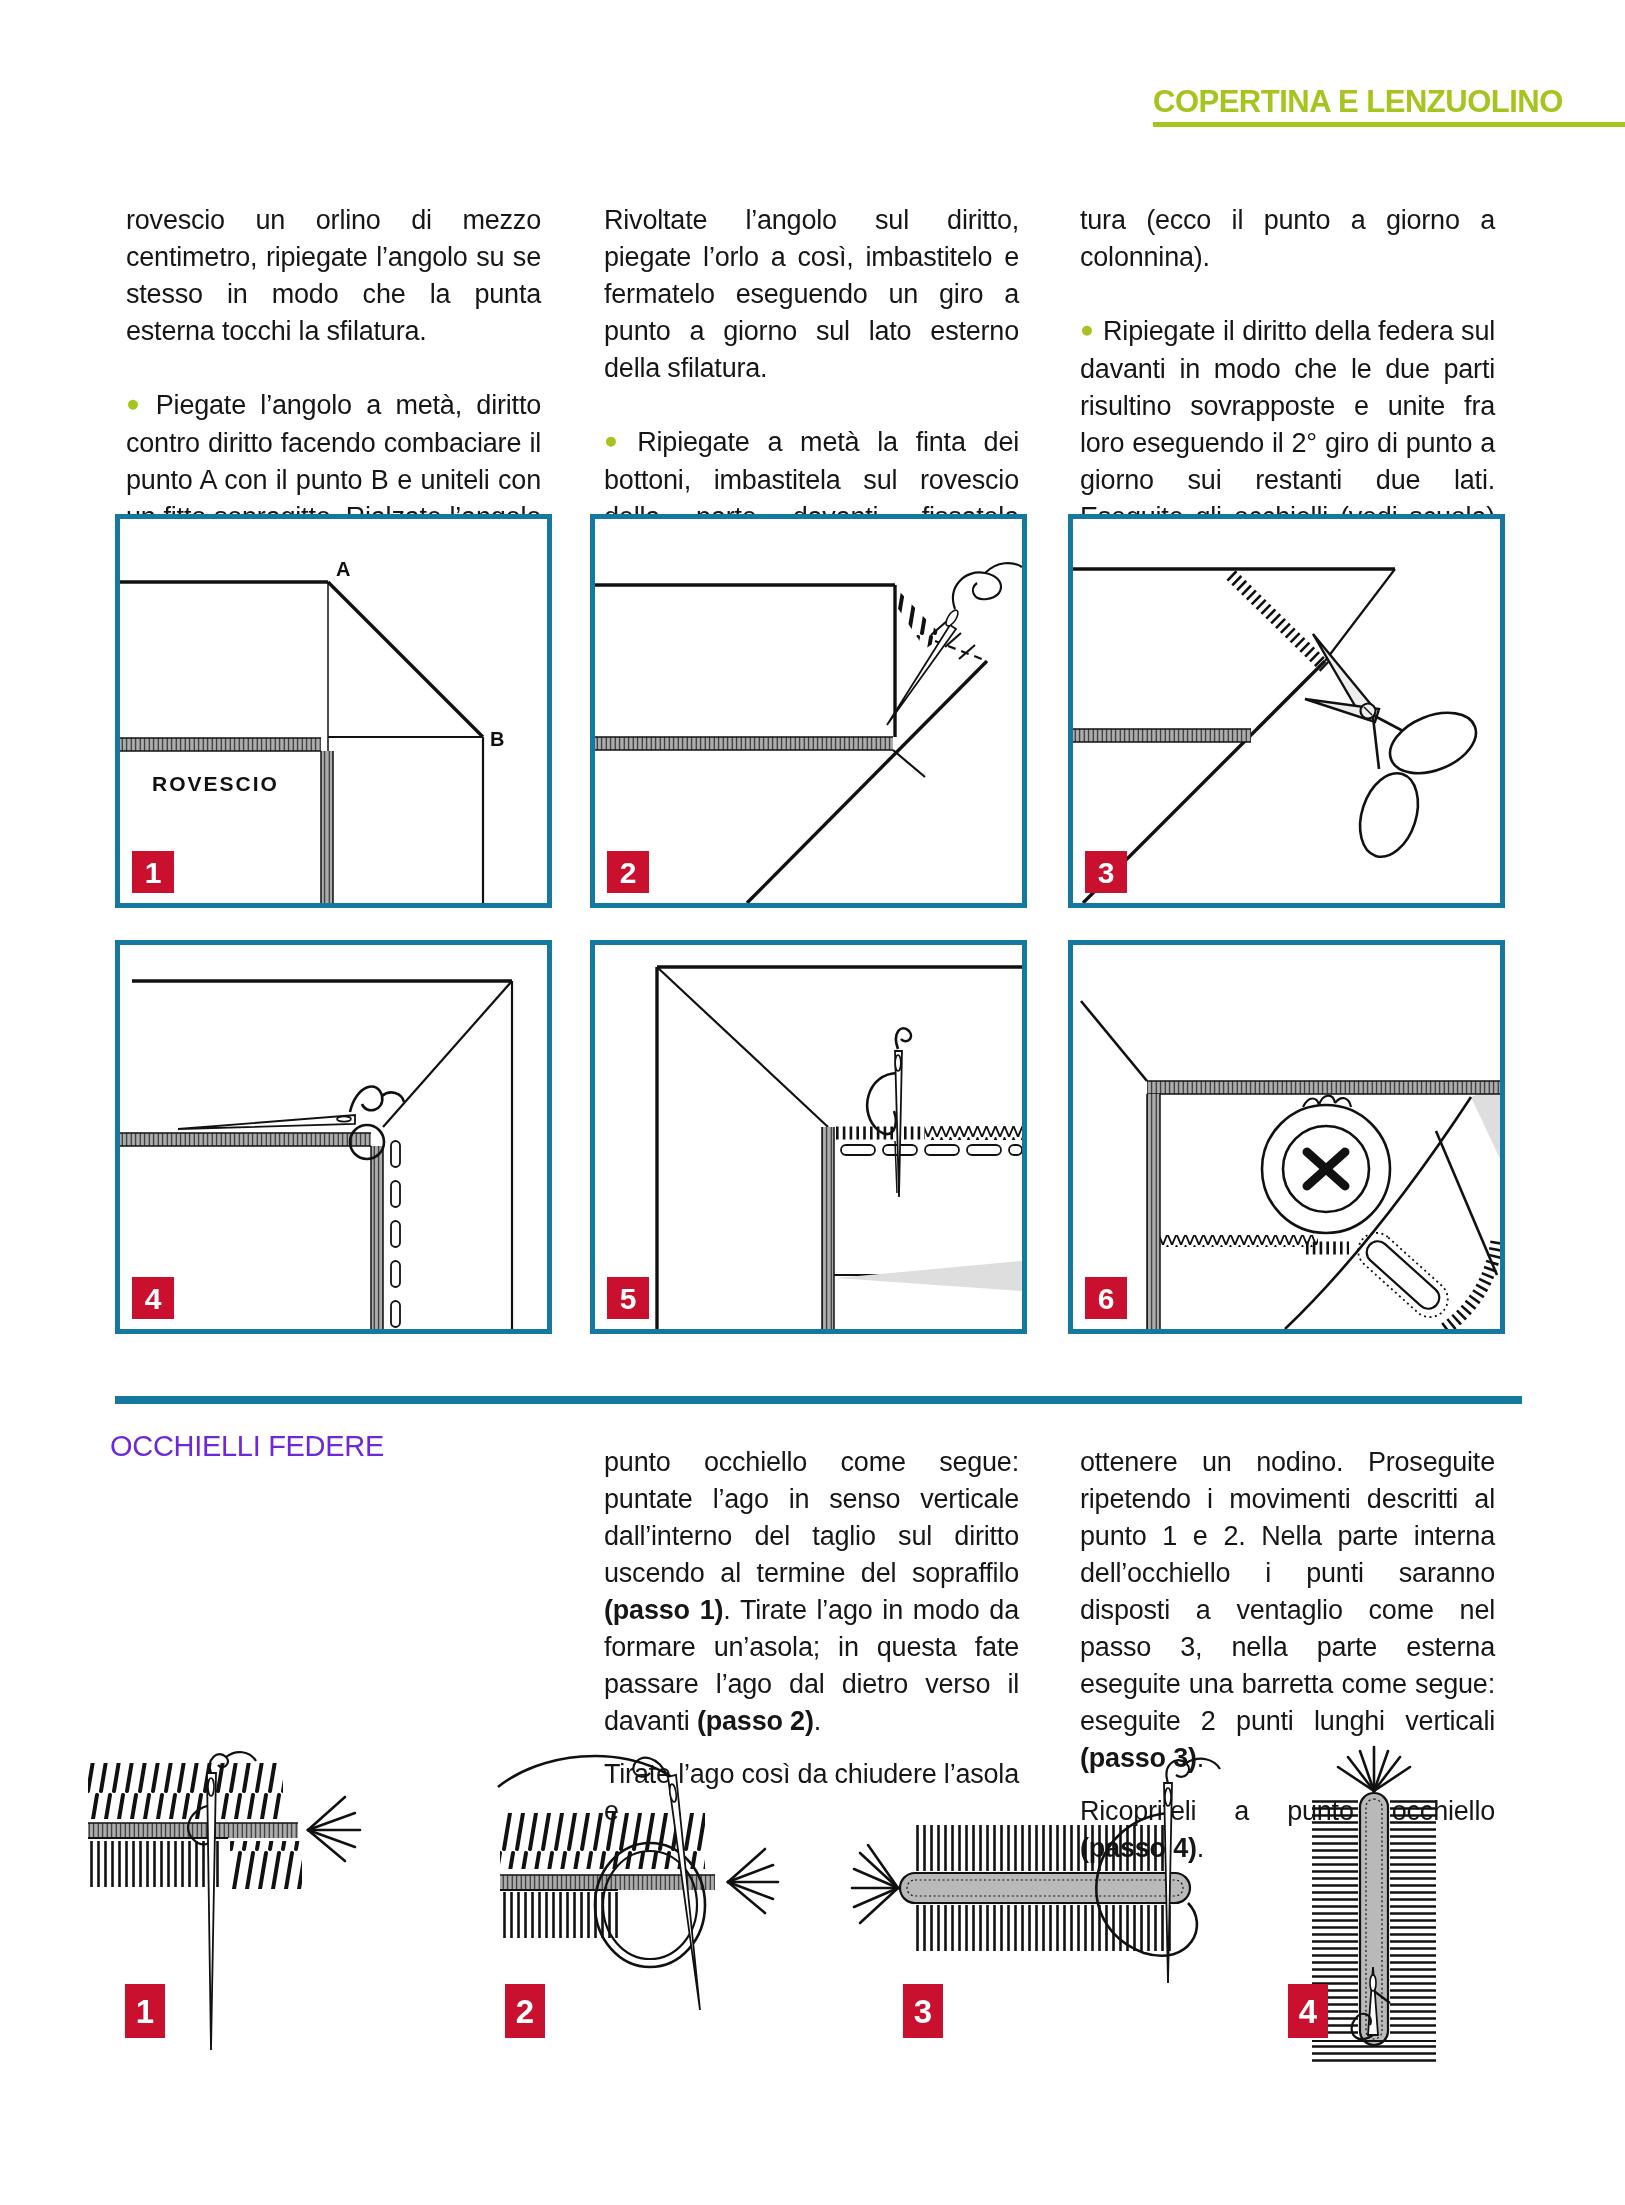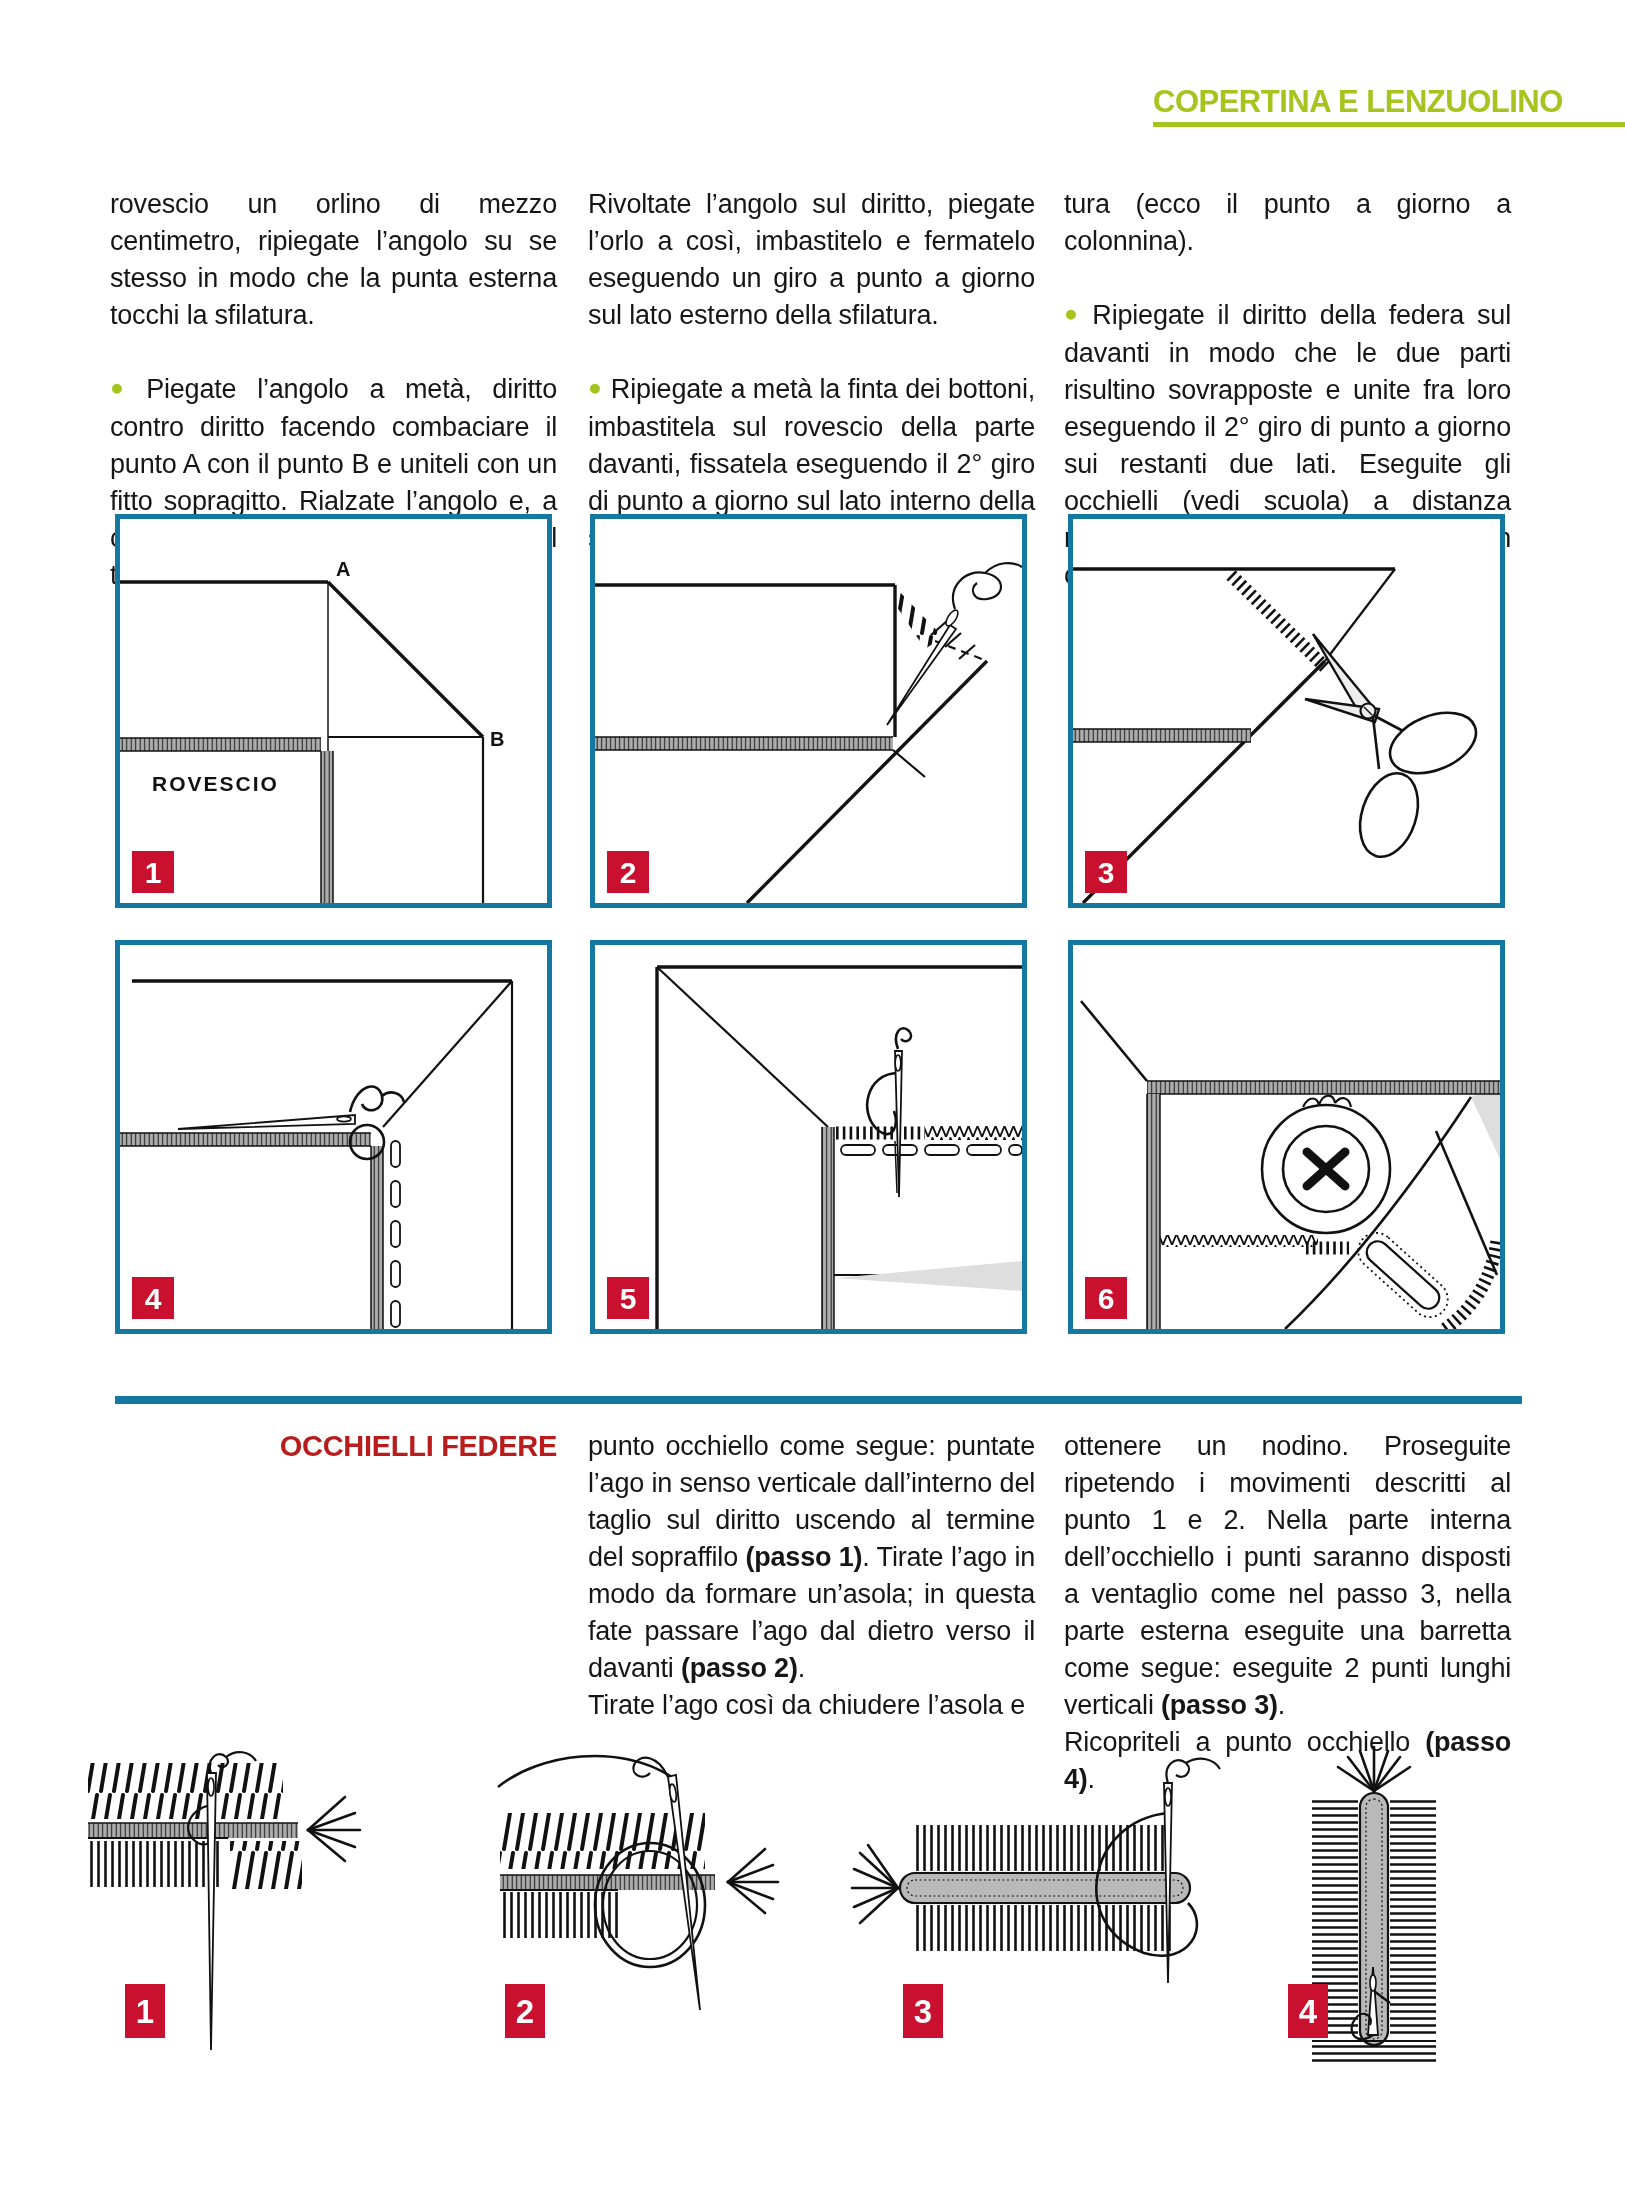--- a/index.html
+++ b/index.html
@@ -9,25 +9,25 @@
   
   .kicker{position:absolute;left:1153px;top:84px;width:472px;font-size:31px;font-weight:700;
           color:#a5c41e;letter-spacing:-0.5px;white-space:nowrap;}
   .kicker-rule{position:absolute;left:1153px;top:122px;width:472px;height:5px;background:#a5c41e;}
 
   
   .col{position:absolute;width:447px;font-size:27px;line-height:37px;text-align:justify;
        letter-spacing:-0.2px;color:#161616;}
   .c1{left:110px;} .c2{left:588px;} .c3{left:1064px;}
   .top{top:186px;} .low{top:1428px;}
-  .para{margin:0;}
+  .para{margin:16px;}
   .gap{margin-top:37px;}
   .bullet{color:#a5c41e;font-size:23px;margin-right:9px;position:relative;top:-3px;}
   .b{font-weight:700;}
-  .sec-h{color:#b91c1c;font-weight:700;font-size:29px;letter-spacing:-0.3px;text-align:right;margin:0;}
+  .sec-h{color:#6d28d9;font-weight:400;font-size:29px;letter-spacing:-0.3px;text-align:left;margin:0;}
 
   
   .frame{position:absolute;width:437px;height:394px;border:5px solid #1478a0;background:#fff;
          box-sizing:border-box;}
   .art{position:absolute;left:0;top:0;width:427px;height:384px;}
   .badge{position:absolute;left:12px;bottom:10px;width:42px;height:42px;background:#c9112f;
          color:#fff;font-weight:700;font-size:30px;line-height:43px;text-align:center;}
   .badge2{position:absolute;width:40px;height:54px;background:#c9112f;color:#fff;font-weight:700;
           font-size:33px;line-height:55px;text-align:center;}
 

